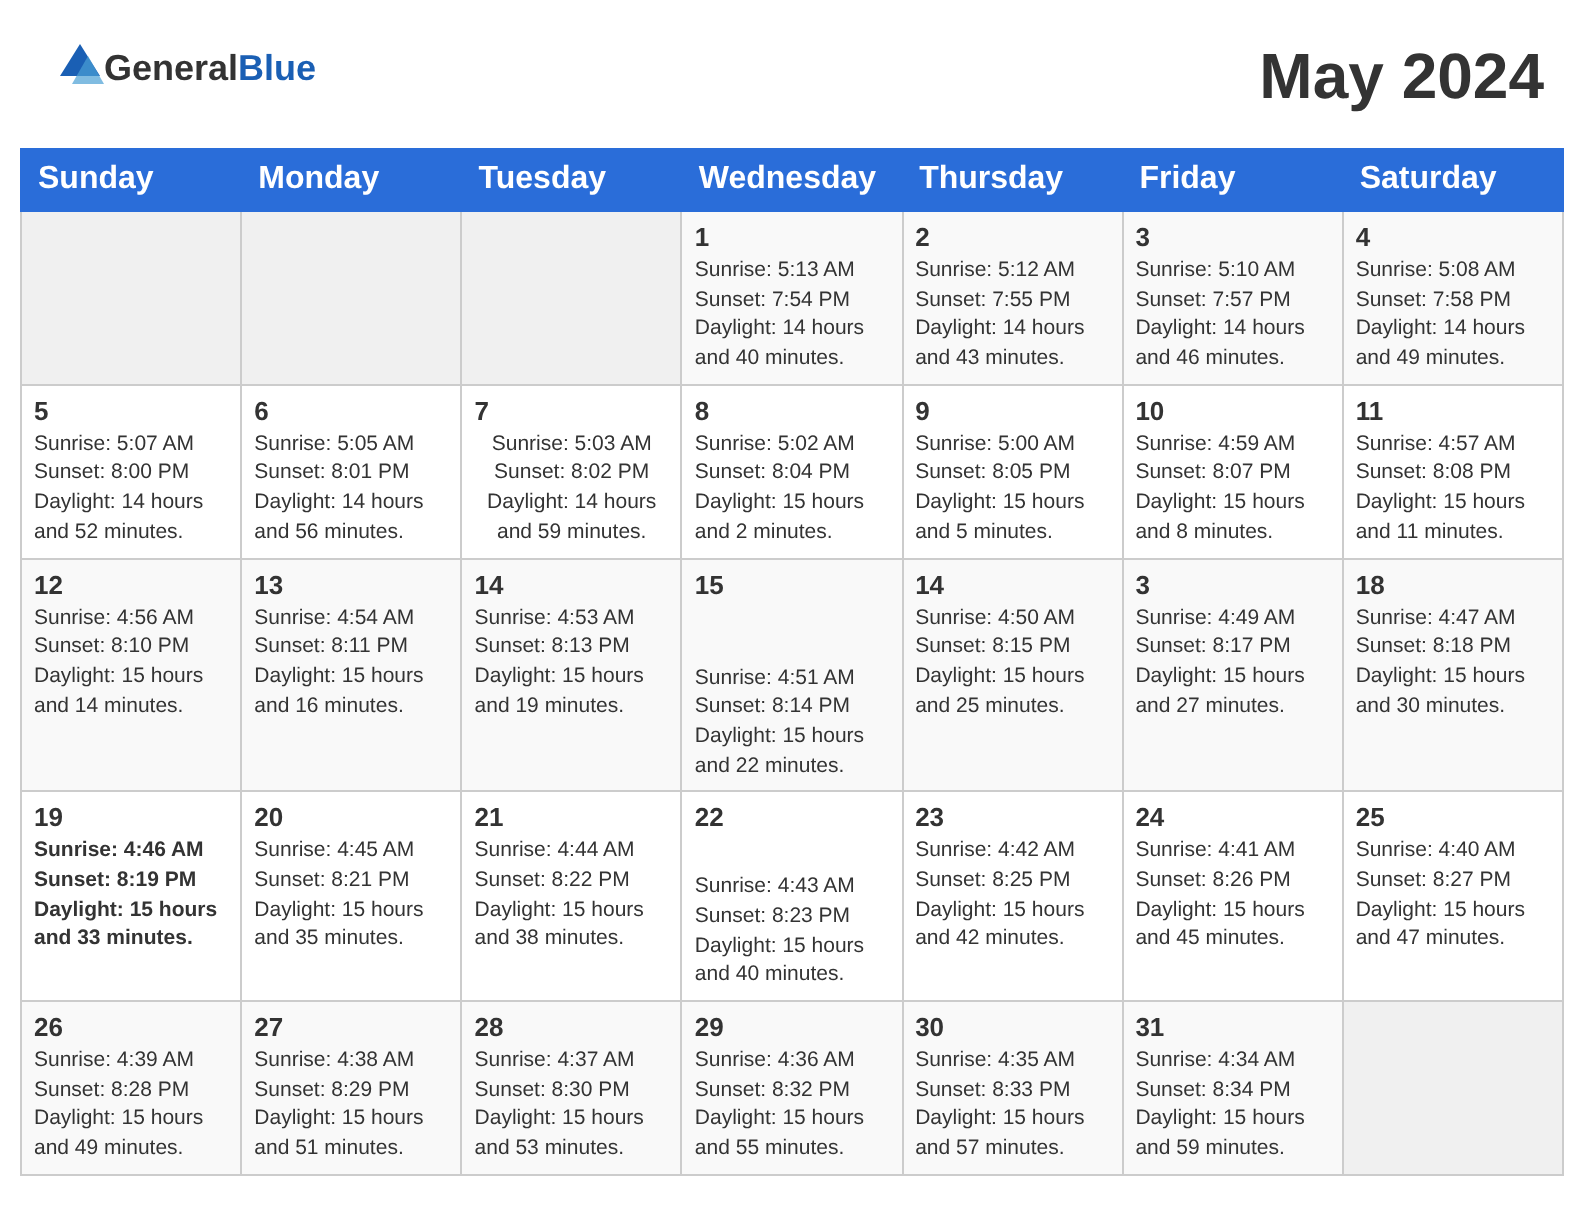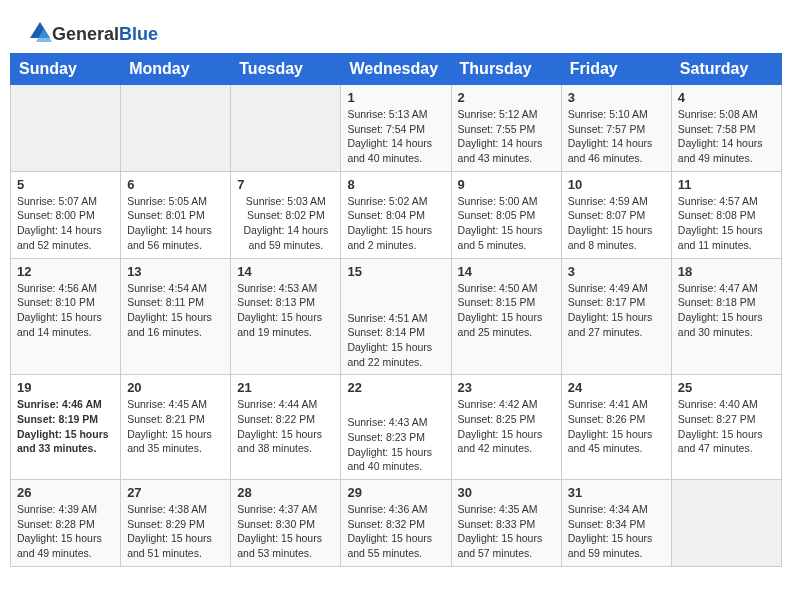--- a/index.html
+++ b/index.html
@@ -7,21 +7,21 @@
       font-family: Arial, sans-serif;
       background: #fff;
       width: 792px;
       min-height: 612px;
       padding: 10px;
     }
     .header {
       display: flex;
       justify-content: space-between;
       align-items: flex-start;
-      padding: 10px 10px 5px 10px;
+      padding: 10px 10px 17px 10px;
     }
     .logo {
       display: flex;
       flex-direction: column;
       align-items: flex-start;
     }
     .title-area {
       text-align: right;
     }
     .main-title {
@@ -89,20 +89,21 @@
       <svg width="32" height="28" viewBox="0 0 32 28">
         <polygon points="20,2 30,18 10,18" fill="#1a5fb4"></polygon>
         <polygon points="24,8 32,22 16,22" fill="#4a9fd4" opacity="0.7"></polygon>
       </svg>
       <div>
         <span style="font-size:18px;font-weight:bold;color:#333;">General</span><span style="font-size:18px;font-weight:bold;color:#1a5fb4;">Blue</span>
       </div>
     </div>
   </div>
   <div class="title-area">
+    <div class="main-title">May 2024</div>
   </div>
 </div>
 
 <table class="calendar">
   <thead>
     <tr>
 
     <th>Sunday</th>
         <th>Monday</th>
         <th>Tuesday</th>

